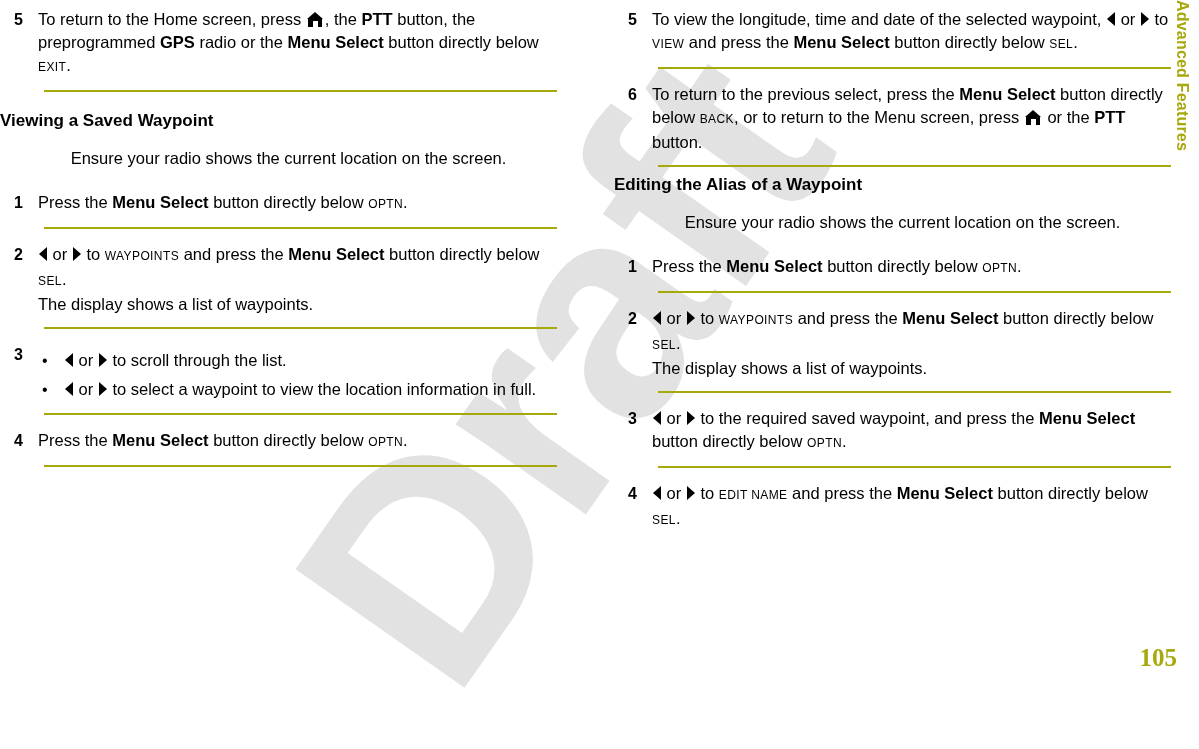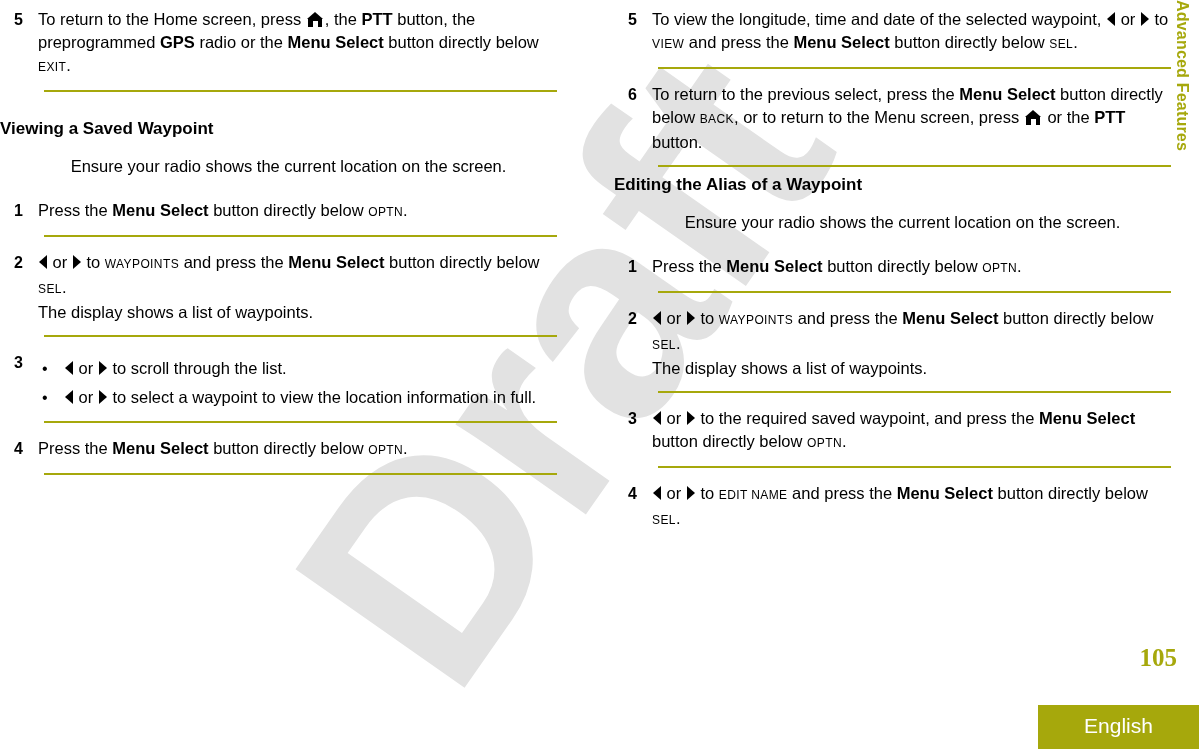--- a/index.html
+++ b/index.html
@@ -226,21 +226,21 @@
 
     <div class="step body-txt" style="margin-top:8px;">
       <div class="num">5</div>
       <div class="txt">
         <span>To return to the Home screen, press </span><span class="home-icon"><span class="roof"></span><span class="body"></span><span class="door"></span></span><span>, the </span><b>PTT</b><span> button, the preprogrammed </span><b>GPS</b><span> radio or the </span><b>Menu Select</b><span> button directly below </span><span class="mono">EXIT</span><span>.</span>
       </div>
     </div>
 
     <div class="rule" style="margin-top:11px;"></div>
 
-    <div class="heading" style="margin-top:26px;">Viewing a Saved Waypoint</div>
+    <div class="heading" style="margin-top:18px;">Viewing a Saved Waypoint</div>
 
     <div class="plain body-txt" style="margin-top:16px;">Ensure your radio shows the current location on the screen.</div>
 
     <div class="step body-txt" style="margin-top:21px;">
       <div class="num">1</div>
       <div class="txt">
         <span>Press the </span><b>Menu Select</b><span> button directly below </span><span class="mono">OPTN</span><span>.</span>
       </div>
     </div>
 
@@ -336,17 +336,14 @@
       </div>
     </div>
 
   </div>
 
   <div id="side-tab">
     <span>Advanced Features</span>
   </div>
 
   <div id="page-number">105</div>
-  <div id="lang-band">
-    <span>English</span>
-  </div>
 
 </div>
 
 </body></html>

